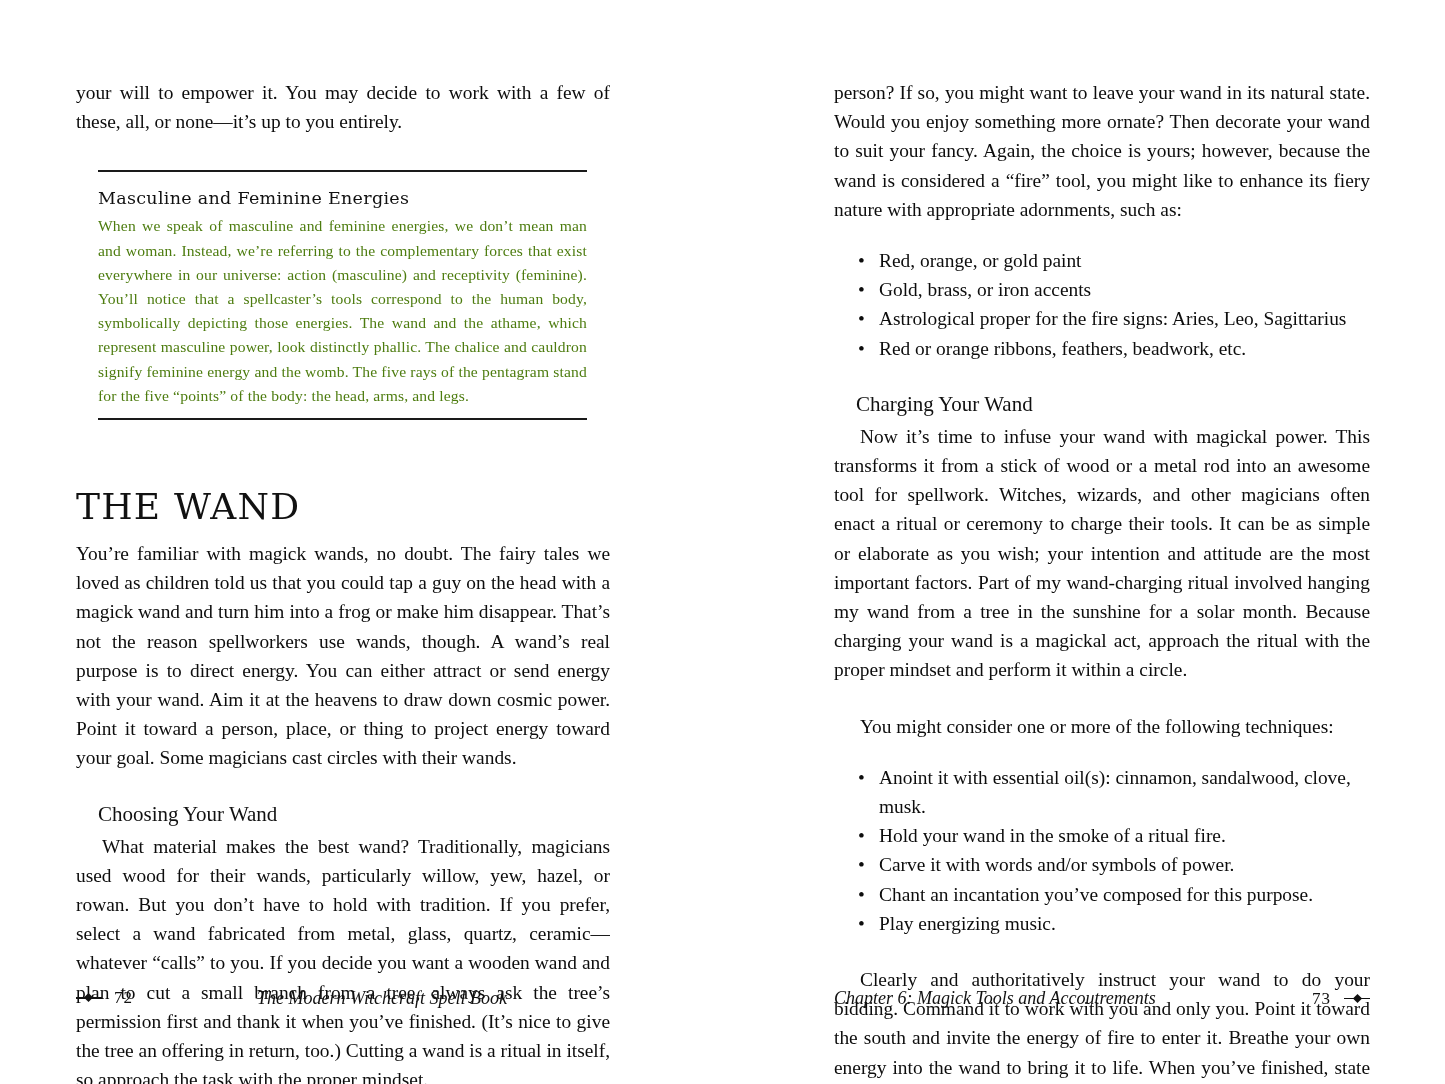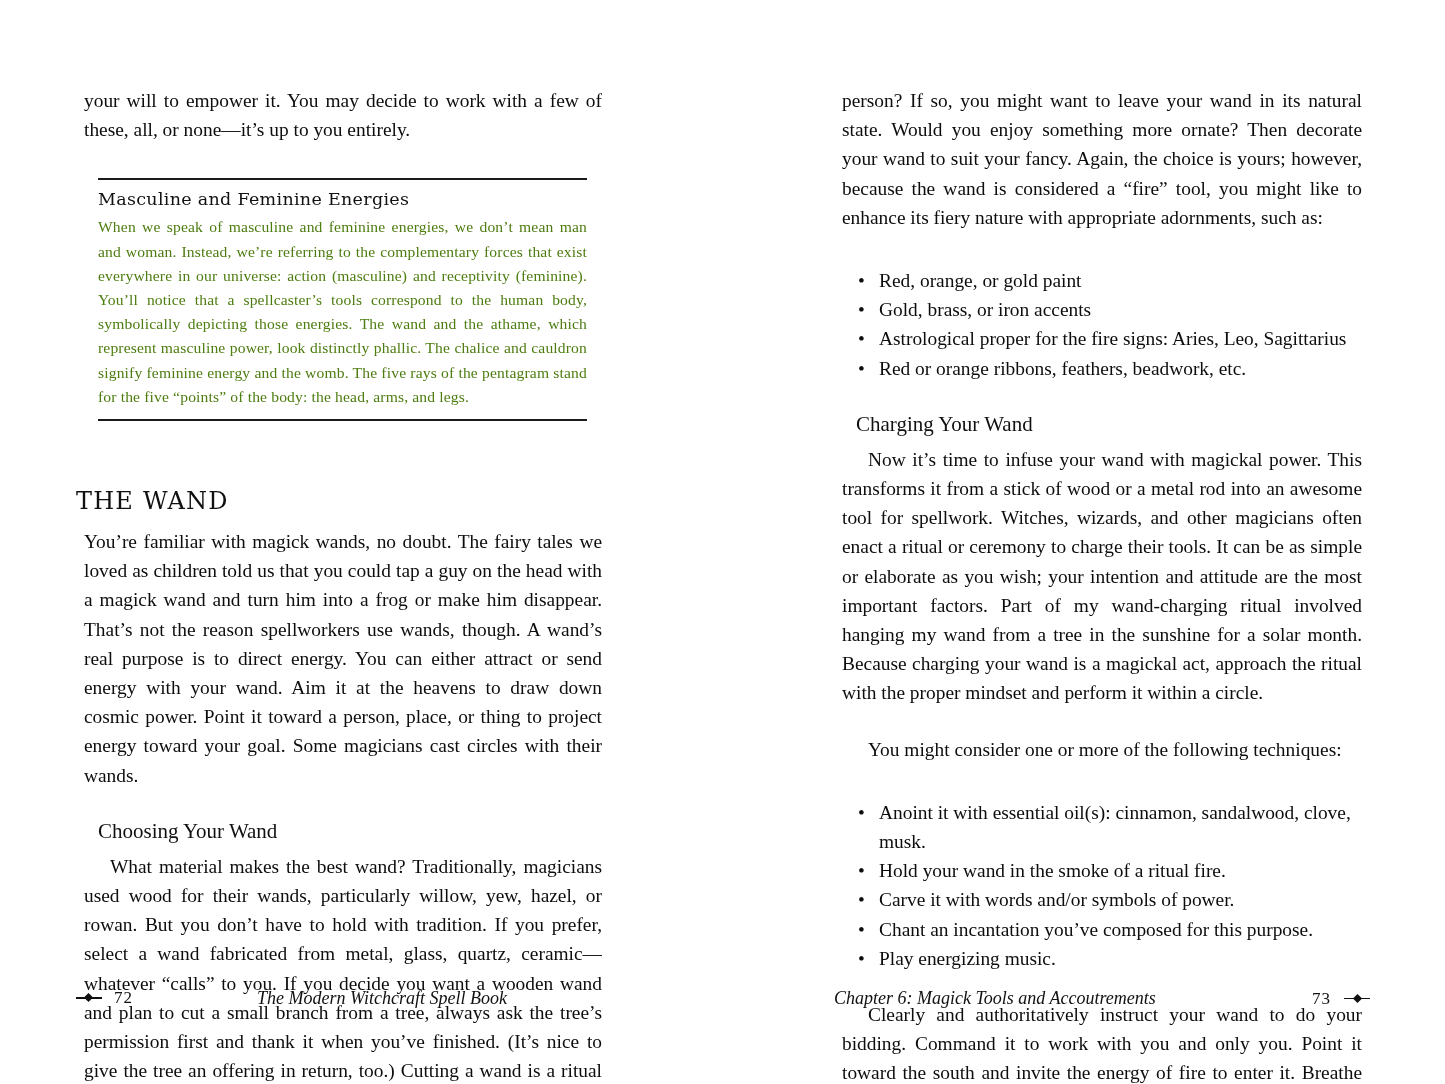--- a/index.html
+++ b/index.html
@@ -28,21 +28,21 @@
   }
   .page-left {
     width: 722px;
     padding: 78px 112px 0 76px;
   }
   .page-right {
     width: 723px;
     padding: 78px 75px 0 112px;
   }
   p {
-    margin: 8px;
+    margin: 0;
     font-size: 19.4px;
     line-height: 29.2px;
     text-align: justify;
     text-justify: inter-word;
     hyphens: manual;
   }
   p.indent { text-indent: 26px; }
   p.spaced { margin-top: 27px; }
 
   
@@ -51,52 +51,52 @@
     border-top: 2px solid #1a1a1a;
     border-bottom: 2px solid #1a1a1a;
     padding: 9px 0 10px 0;
     width: 489px;
     margin-left: 22px;
   }
   .sidebar-title {
     font-family: "DejaVu Serif", serif;
     font-size: 17.5px;
     letter-spacing: 0.3px;
-    margin: 0 0 6px 0;
+    margin: 7px 0 6px 0;
     color: #111;
     font-weight: normal;
   }
   .sidebar-body {
     font-size: 15.6px;
     line-height: 24.2px;
     text-align: justify;
     margin: 0;
     color: #4d7c0f;
     letter-spacing: 0.15px;
   }
 
   
   h1.section-title {
     font-family: "DejaVu Serif", serif;
     font-weight: normal;
-    font-size: 24px;
+    font-size: 36px;
     letter-spacing: 1.2px;
     margin: 66px 0 12px 0;
     color: #111;
   }
   h2.sub-title {
     font-family: "Liberation Serif", serif;
     font-weight: normal;
     font-size: 21px;
     margin: 29px 0 5px 22px;
     color: #111;
   }
   ul.bullets {
     list-style: none;
-    margin: 34px 0 0 0;
+    margin: 22px 0 0 0;
     padding: 0 0 0 22px;
   }
   ul.bullets li {
     font-size: 19.4px;
     line-height: 29.2px;
     position: relative;
     padding-left: 23px;
   }
   ul.bullets li::before {
     content: "•";

